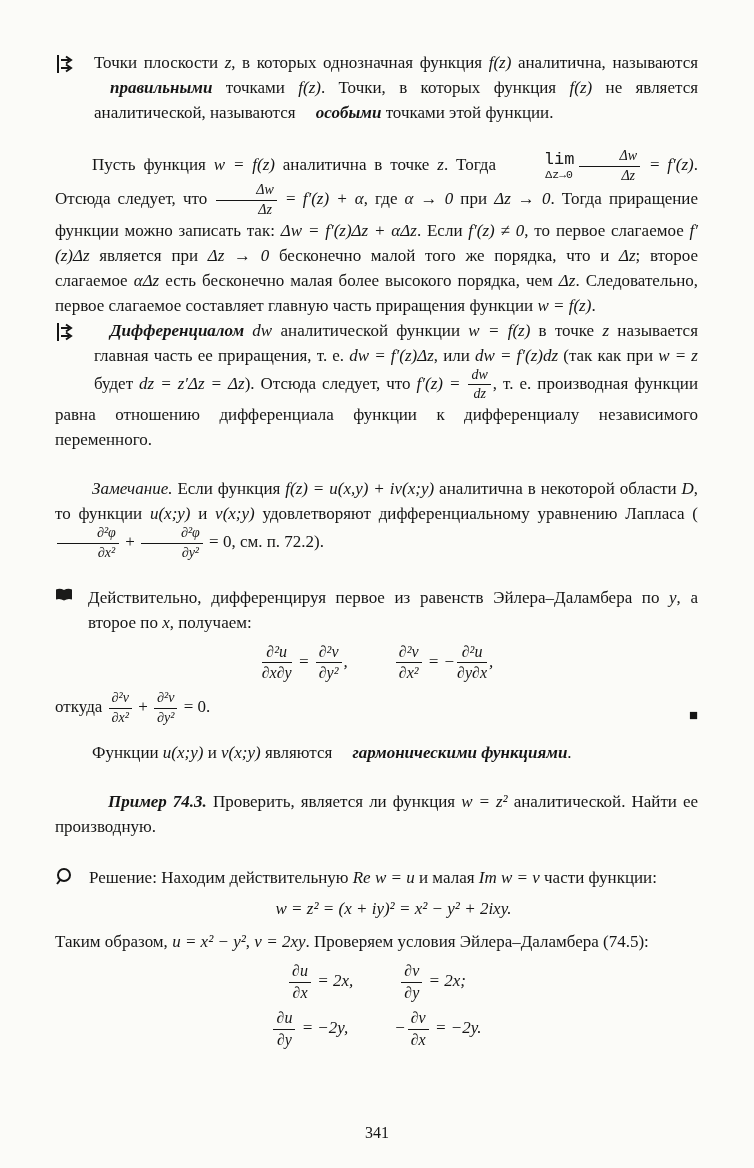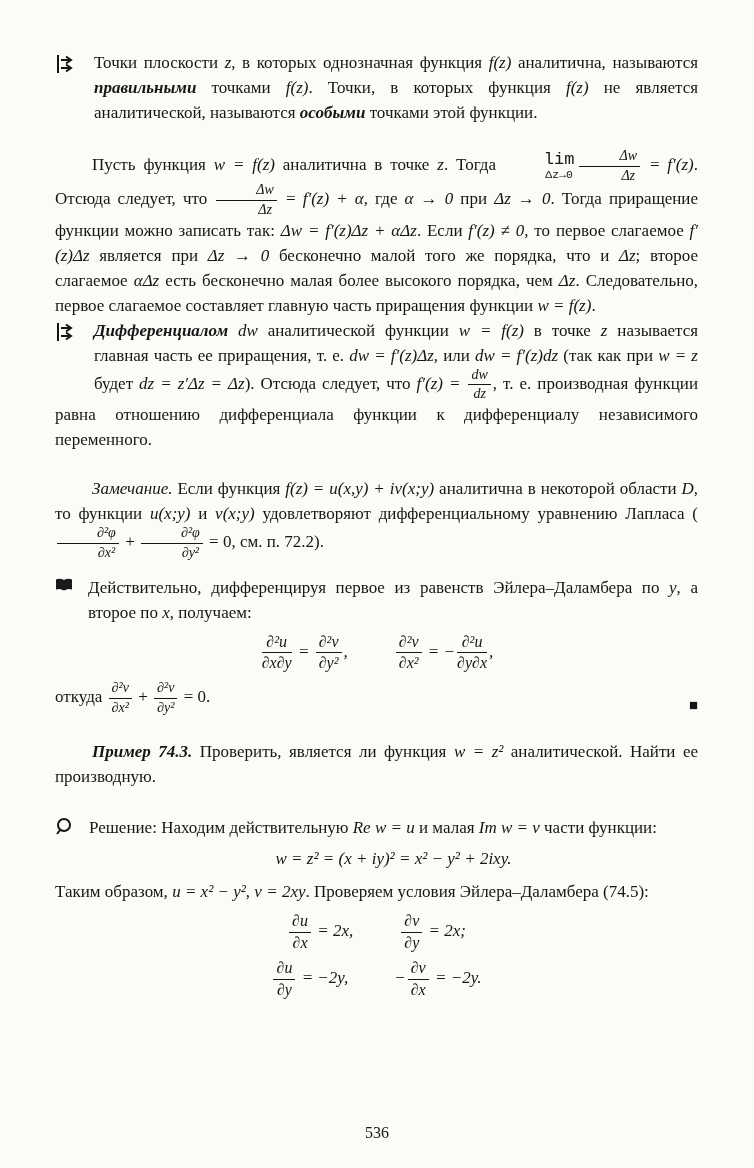--- a/index.html
+++ b/index.html
@@ -17,41 +17,41 @@
     overflow:hidden;
   }
   .para {
     font-size:17px;
     line-height:25px;
     text-align:justify;
     margin:0;
   }
   .indent { text-indent:37px;margin-top:24px; }
   .m  { font-style:italic; }
-  .bi { font-weight:bold; font-style:italic; }
+  .bi { font-weight:bold; font-style:italic;margin-left:16px; }
   .it { font-style:italic; }
   .marker { float:left; padding-top:2px; }
   .marker.two { width:39px; height:50px; }
   .marker.one { width:33px; height:25px; }
   .marker.two.sol { width:34px; }
   .frac {
     display:inline-block; vertical-align:middle; text-align:center;
     line-height:1.05; font-style:italic; margin:0 2px;
   }
   .frac .num { display:block; border-bottom:1px solid #151515; padding:0 3px 2px;font-style:italic; }
   .frac .den { display:block; padding-top:2px; }
   .frac.sm { font-size:14px; }
   .frac.md { font-size:16px; }
   .lim { display:inline-block; vertical-align:middle; text-align:center; line-height:1.05; margin:0 3px;font-family:Liberation Mono, monospace; }
   .lim .ltop { display:block; font-size:17px; }
   .lim .lbot { display:block; font-size:11.5px; }
   .eq { text-align:center; font-size:17px; line-height:1.2; margin:9px 0; }
   .eq .gap { display:inline-block; width:46px; }
   .qed { float:right; font-size:15px; margin-top:12px; }
-  .mt-proof { margin-top:14px; }
+  .mt-proof { margin-top:24px; }
   .mt-after { margin-top:6px; }
   .mt-harm { margin-top:15px; }
   .mt-example { margin-top:24px; }
   .mt-solution { margin-top:26px; }
   .footer { position:absolute; left:0; right:0; bottom:26px; text-align:center; font-size:16px; }
   svg { display:block; }
 </style>
 </head>
 <body>
 
@@ -80,33 +80,34 @@
   <p class="para mt-proof"><span class="marker one">
         <svg width="18" height="16" viewBox="0 0 18 16">
           <path d="M1 2.5 Q5 0.8 9 3 Q13 0.8 17 2.5 V12.5 Q13 11 9 13.5 Q5 11 1 12.5 Z" fill="#1a1a1a"></path>
         </svg>
       </span><span>Действительно, дифференцируя первое из равенств Эйлера–Даламбера по </span><span class="m">y</span><span>, а второе по </span><span class="m">x</span><span>, получаем:</span></p>
 
   <div class="eq"><span class="frac md"><span class="num">∂²u</span><span class="den">∂x∂y</span></span><span class="m"> = </span><span class="frac md"><span class="num">∂²v</span><span class="den">∂y²</span></span><span class="m">,</span><span class="gap"></span><span class="frac md"><span class="num">∂²v</span><span class="den">∂x²</span></span><span class="m"> = −</span><span class="frac md"><span class="num">∂²u</span><span class="den">∂y∂x</span></span><span class="m">,</span></div>
 
   <p class="para mt-after"><span class="qed">■</span><span>откуда </span><span class="frac sm"><span class="num">∂²v</span><span class="den">∂x²</span></span><span> + </span><span class="frac sm"><span class="num">∂²v</span><span class="den">∂y²</span></span><span> = 0.</span></p>
 
+  <p class="para indent mt-harm"><span>Функции </span><span class="m">u(x;y)</span><span> и </span><span class="m">v(x;y)</span><span> являются </span><span class="bi">гармоническими функциями</span><span>.</span></p>
 
   <p class="para indent mt-example"><span class="bi">Пример 74.3.</span><span> Проверить, является ли функция </span><span class="m">w = z²</span><span> аналитической. Найти ее производную.</span></p>
 
   <p class="para mt-solution"><span class="marker two sol">
         <svg width="17" height="19" viewBox="0 0 17 19">
           <circle cx="9" cy="8" r="6" fill="none" stroke="#151515" stroke-width="2"></circle>
           <path d="M5.5 12.5 L2 17" stroke="#151515" stroke-width="2" fill="none"></path>
         </svg>
       </span><span>Решение: Находим действительную </span><span class="m">Re w = u</span><span> и малая </span><span class="m">Im w = v</span><span> части функции:</span></p>
 
   <div class="eq"><span class="m">w = z² = (x + iy)² = x² − y² + 2ixy.</span></div>
 
   <p class="para"><span>Таким образом, </span><span class="m">u = x² − y²</span><span>, </span><span class="m">v = 2xy</span><span>. Проверяем условия Эйлера–Даламбера (74.5):</span></p>
 
   <div class="eq"><span class="frac md"><span class="num">∂u</span><span class="den">∂x</span></span><span class="m"> = 2x,</span><span class="gap"></span><span class="frac md"><span class="num">∂v</span><span class="den">∂y</span></span><span class="m"> = 2x;</span></div>
 
   <div class="eq"><span class="frac md"><span class="num">∂u</span><span class="den">∂y</span></span><span class="m"> = −2y,</span><span class="gap"></span><span class="m">−</span><span class="frac md"><span class="num">∂v</span><span class="den">∂x</span></span><span class="m"> = −2y.</span></div>
 
-  <div class="footer">536</div>
+  <div class="footer">341</div>
 
 </div>
 
 </body></html>

